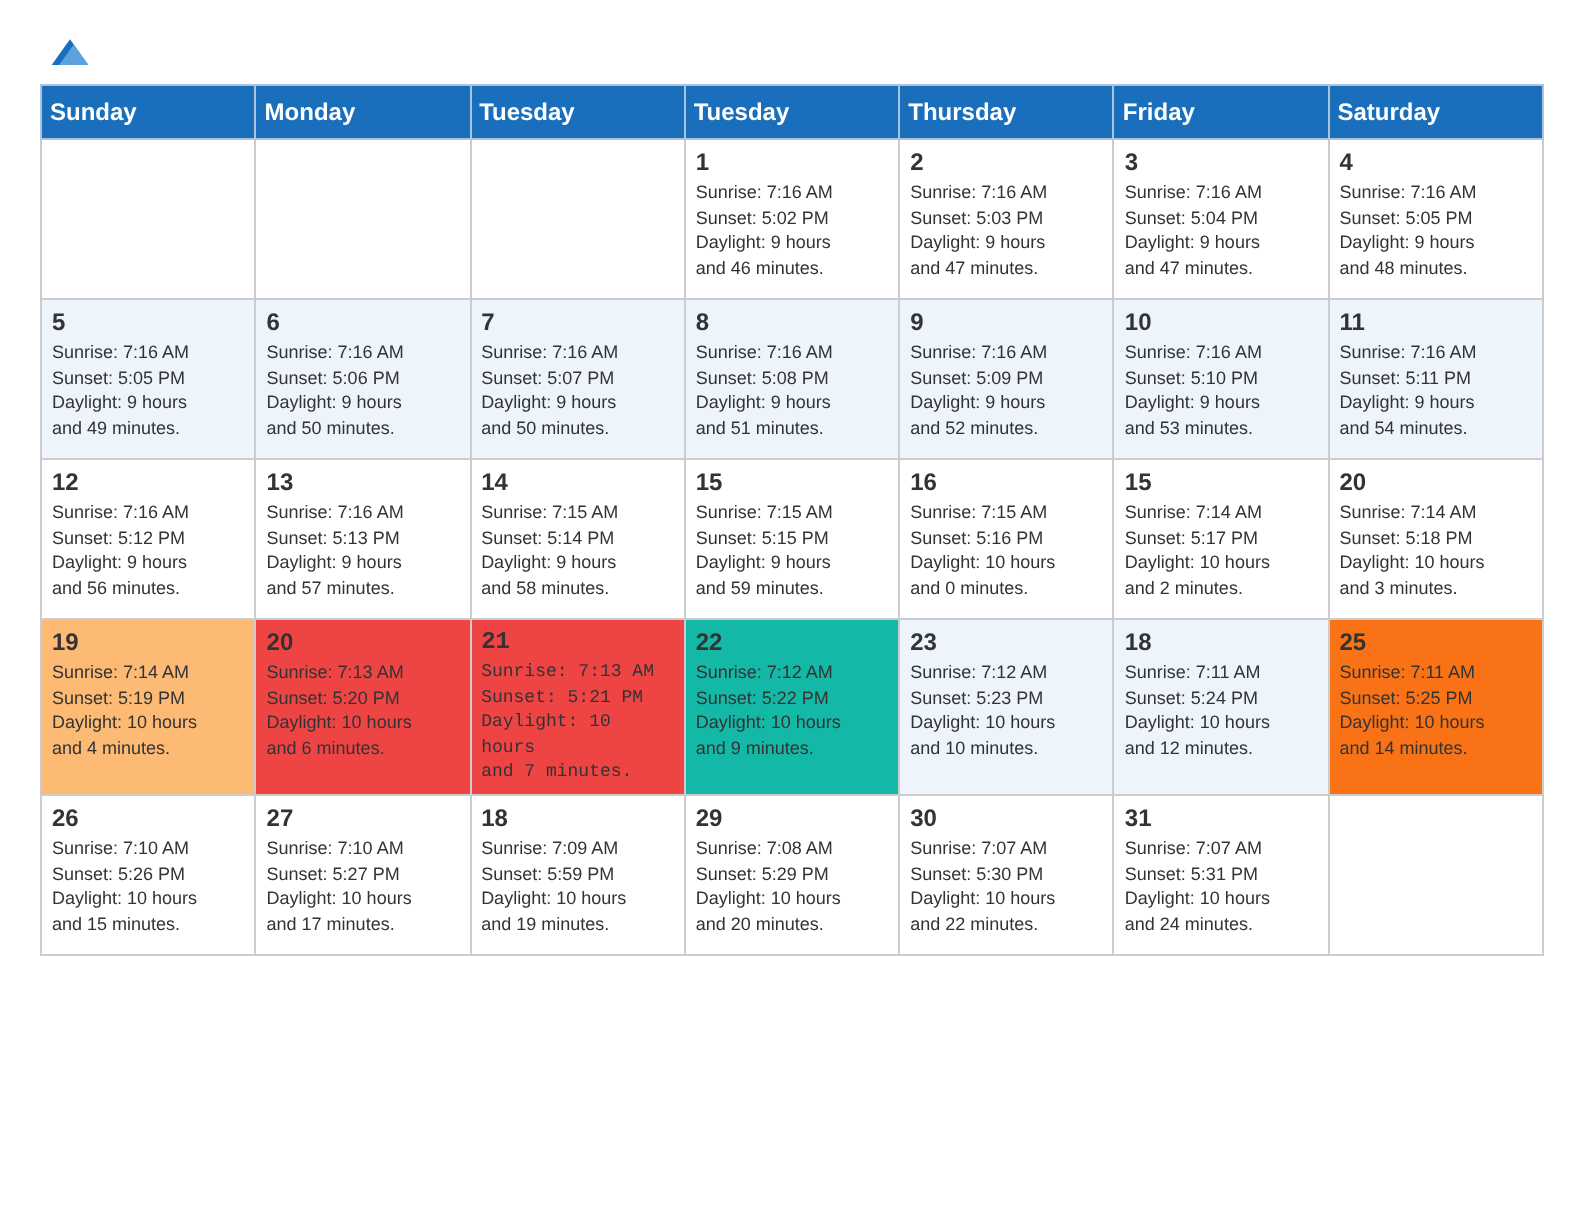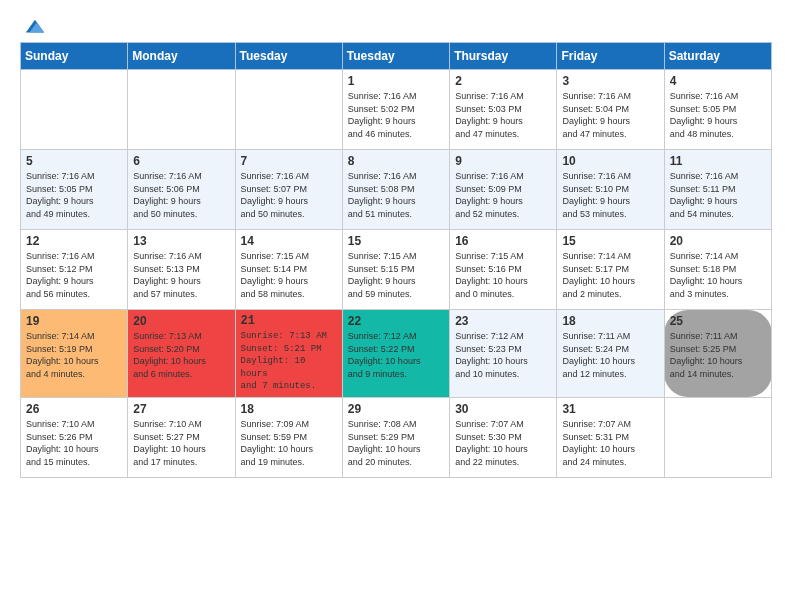--- a/index.html
+++ b/index.html
@@ -308,21 +308,21 @@
 Daylight: 10 hours
 and 10 minutes.</div>
           </td>
           <td style="background: rgb(238, 244, 251);">
             <div class="day-number">18</div>
             <div class="day-info" style="white-space: pre-line;">Sunrise: 7:11 AM
 Sunset: 5:24 PM
 Daylight: 10 hours
 and 12 minutes.</div>
           </td>
-          <td style="background: #a3a3a3; border-radius: 24px;">
+          <td style="background: #f97316;">
             <div class="day-number">25</div>
             <div class="day-info" style="white-space: pre-line;">Sunrise: 7:11 AM
 Sunset: 5:25 PM
 Daylight: 10 hours
 and 14 minutes.</div>
           </td>
         </tr>
         <tr>
           <td>
             <div class="day-number">26</div>

